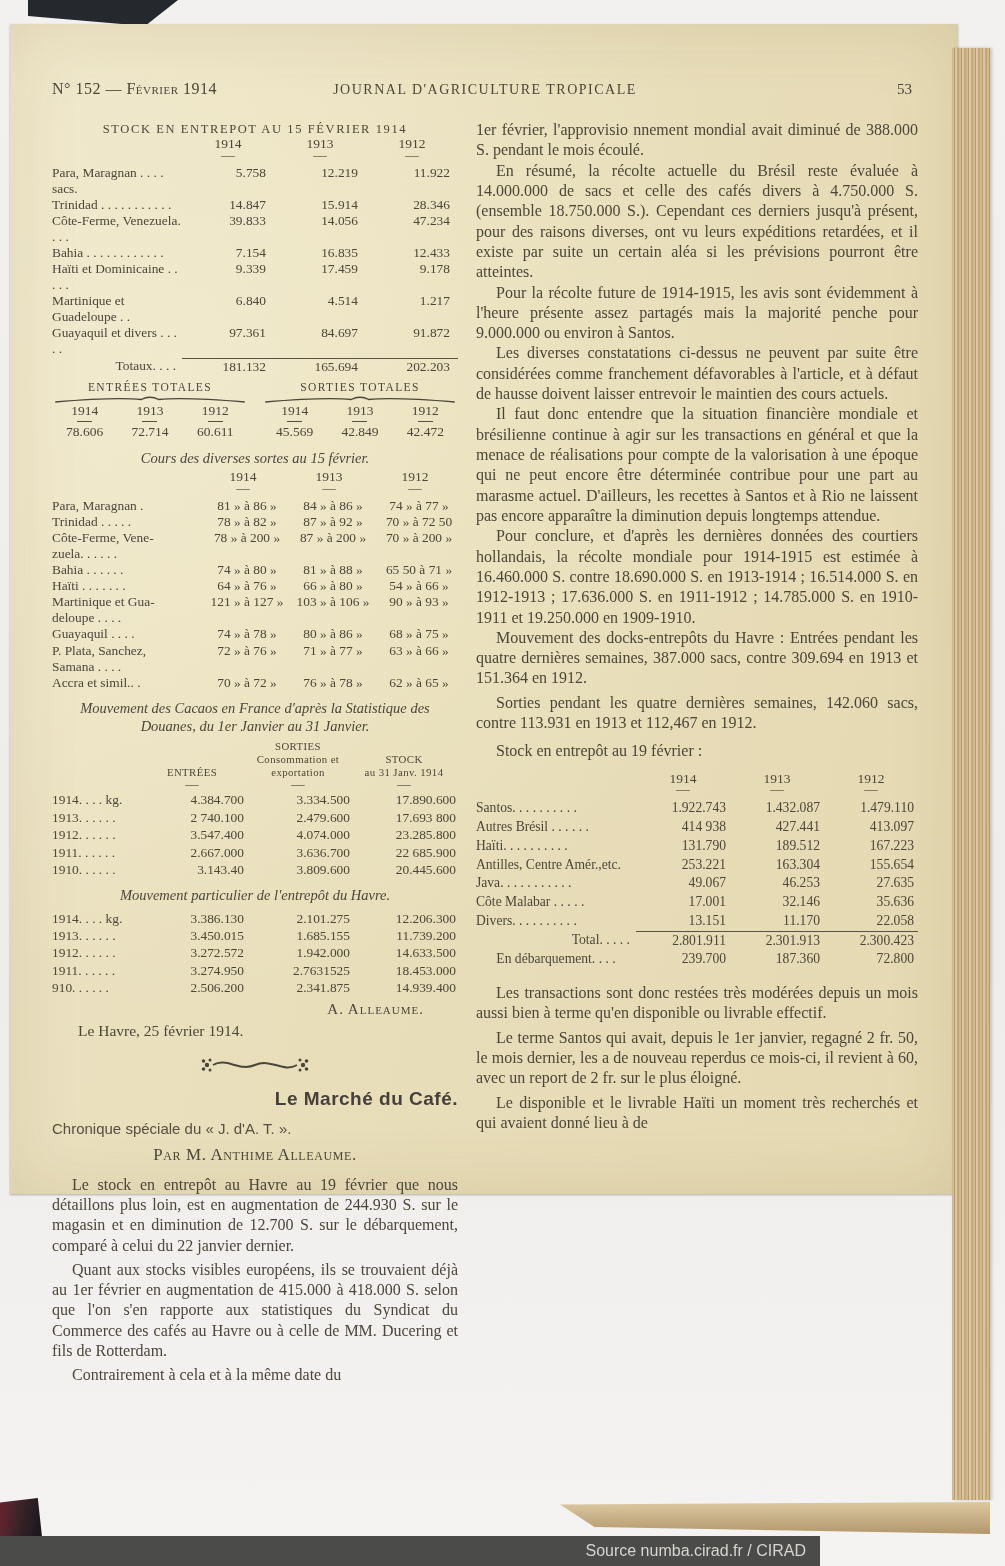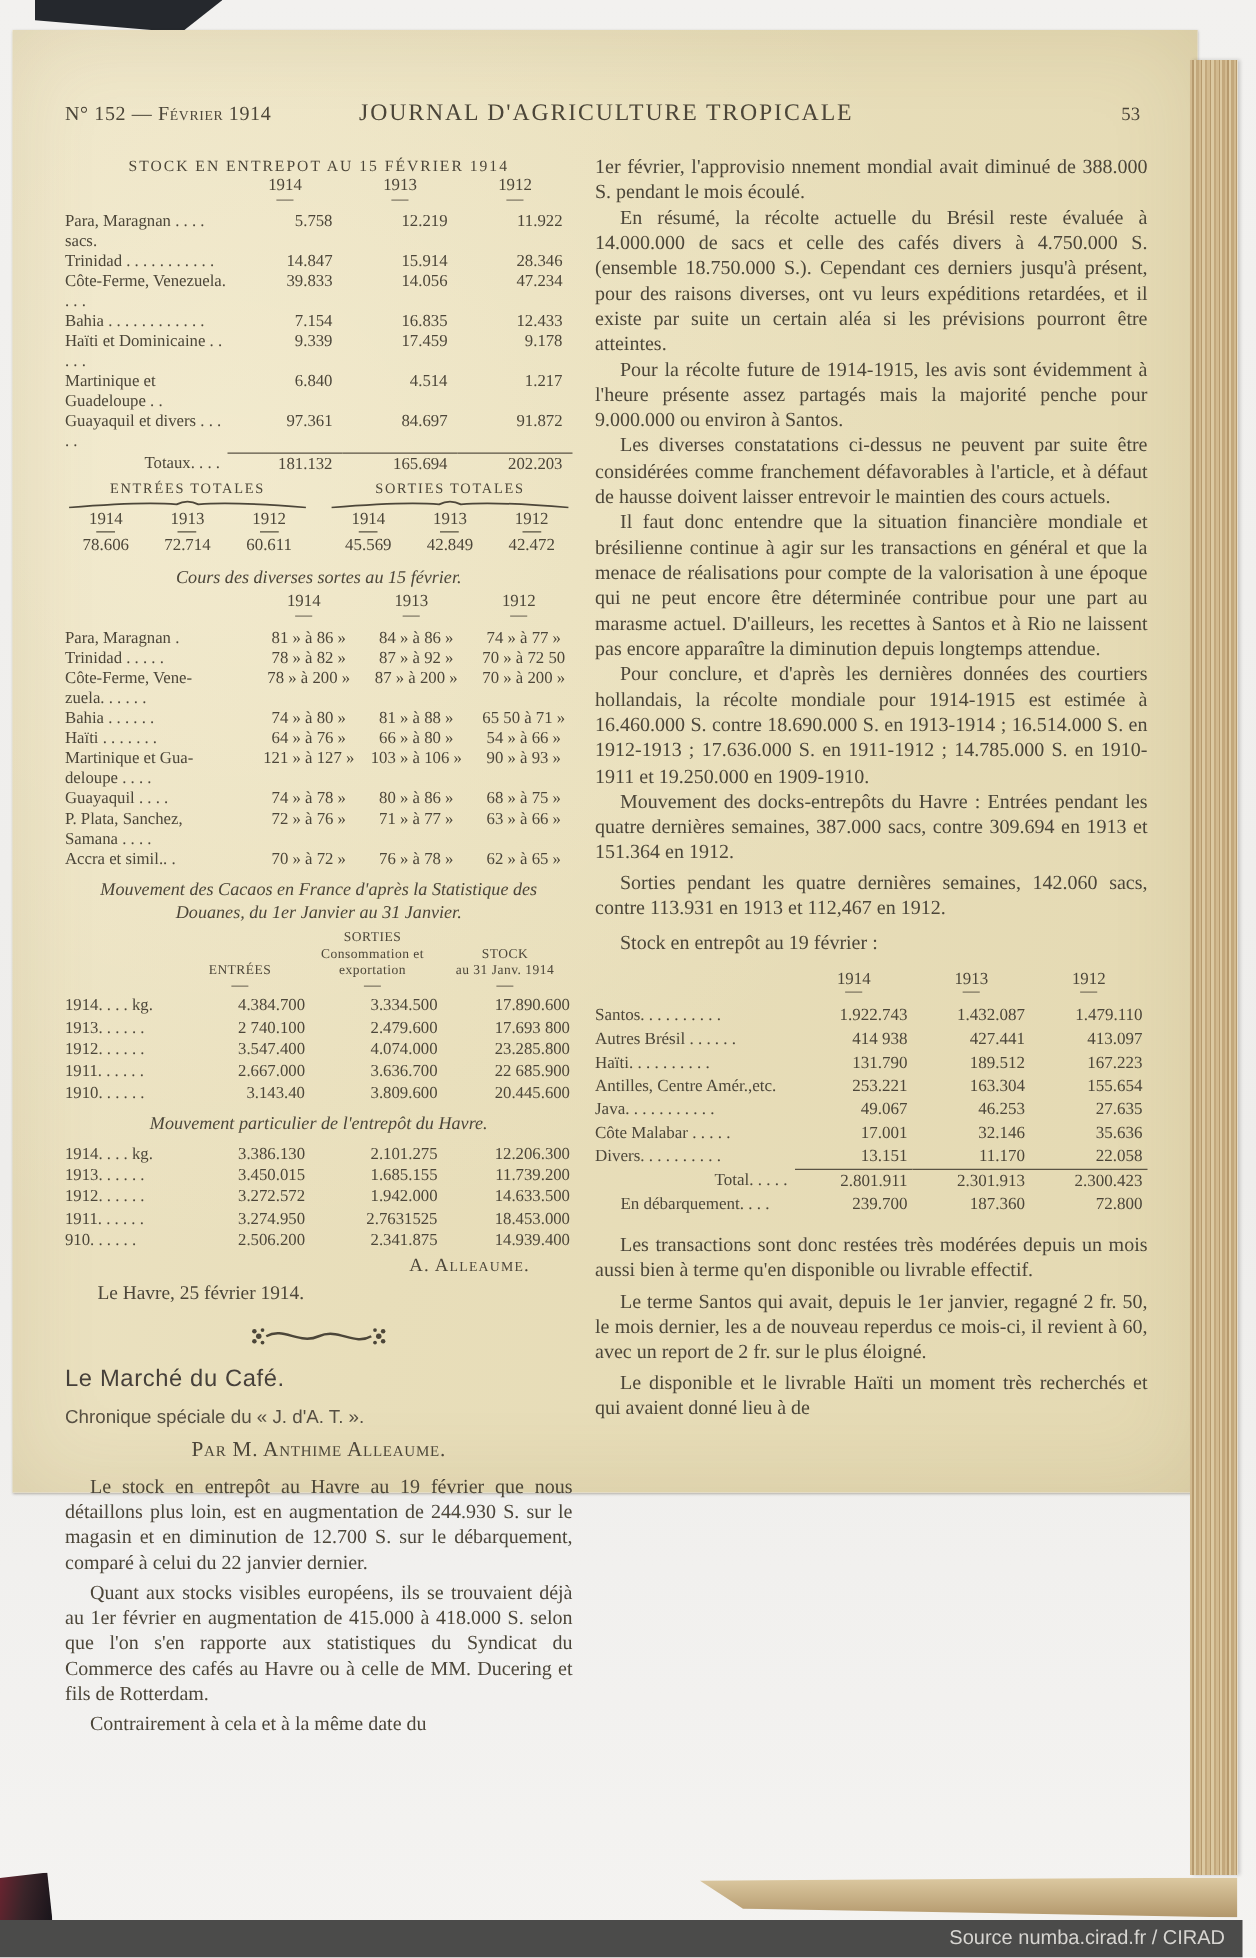--- a/index.html
+++ b/index.html
@@ -23,43 +23,43 @@
     box-shadow:inset 0 0 70px rgba(120,90,40,.14), 0 1px 2px rgba(60,50,30,.35);
     color:#4c4639;
   }
   .stack{position:absolute;left:952px;top:48px;width:38px;height:1452px;
     background:repeating-linear-gradient(90deg,#d2ba8f 0 2px,#b69a6e 2px 3px,#dcc9a1 3px 5px,#c3a87c 5px 7px);
     box-shadow:2px 0 3px rgba(0,0,0,.18);}
   .stack-bottom{position:absolute;left:560px;top:1502px;width:430px;height:32px;
     background:linear-gradient(180deg,#dcc9a1,#b2976b);
     clip-path:polygon(0 8%,100% 0,100% 100%,8% 78%);}
   
-  .footer{position:absolute;left:0;top:1536px;width:994px;height:30px;
+  .footer{position:absolute;left:0;top:1536px;width:820px;height:30px;
     background:#4b4b4a;display:flex;align-items:center;justify-content:flex-end;
     padding-right:14px;box-sizing:border-box;
     font-family:"Liberation Sans","DejaVu Sans",sans-serif;font-size:16px;color:#d7d5d1;}
   
   .inner{position:absolute;left:42px;top:56px;width:866px;}
   .pghead{display:grid;grid-template-columns:1fr auto 1fr;align-items:baseline;margin-bottom:22px;}
   .pghead .issue{font-variant:small-caps;font-size:16px;letter-spacing:.5px;white-space:nowrap;}
-  .pghead .jtitle{font-size:19px;letter-spacing:1.5px;text-align:right;white-space:nowrap;}
+  .pghead .jtitle{font-size:14px;letter-spacing:1.5px;text-align:right;white-space:nowrap;}
   .pghead .pnum{font-size:15px;text-align:right;padding-right:6px;}
   .cols{display:flex;gap:18px;}
   .col{box-sizing:border-box;}
   .col.left{width:406px;}
   .col.right{width:442px;}
   
   .para{font-size:16px;line-height:1.27;text-align:justify;text-indent:20px;margin:0;}
   .caps-title{font-size:12.5px;letter-spacing:1.6px;text-align:center;margin:2px 0 2px;}
   .h-italic{font-style:italic;font-size:14.5px;text-align:center;line-height:1.25;margin:9px 4px 5px;}
   .signature{font-variant:small-caps;font-size:15px;letter-spacing:1px;text-align:right;padding-right:34px;margin-top:4px;}
   .dateline{font-size:15.5px;margin:4px 0 0 26px;}
   .ornament{text-align:center;margin:16px 0 10px;}
-  .cafe-title{font-family:"Liberation Sans","DejaVu Sans",sans-serif;font-weight:normal;
-    font-size:19px;text-align:left;letter-spacing:.5px;margin:10px 0 10px;color:#46403a;}
+  .cafe-title{font-family:"Liberation Sans","DejaVu Sans",sans-serif;font-weight:bold;
+    font-size:19px;text-align:right;letter-spacing:.5px;margin:10px 0 10px;color:#46403a;}
   .cafe-sub{font-size:15px;text-align:left;margin-bottom:8px;font-family:"Liberation Sans","DejaVu Sans",sans-serif;color:#564f42;}
   .cafe-byline{font-variant:small-caps;font-size:17px;text-align:center;letter-spacing:.6px;margin-bottom:10px;}
   
   .tbl{font-size:13.4px;line-height:1.2;margin:2px 0 4px;}
   .trow{display:flex;}
   .tcell{white-space:pre-line;}
   .tcell.lbl{flex:1;}
   .tcell.num{text-align:right;box-sizing:border-box;}
   .trow.years .tcell.num{text-align:center;line-height:.8;padding:0 0 4px;font-size:13.5px;}
   .trow.dashes .tcell.num{text-align:center;line-height:.7;padding-bottom:3px;}

